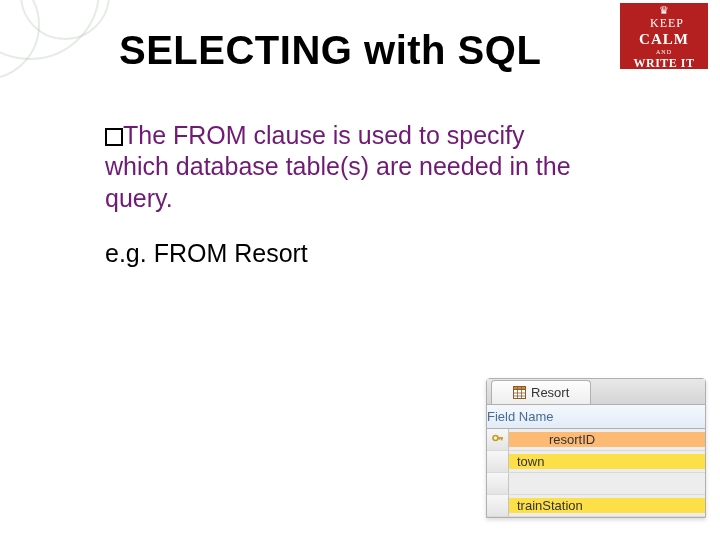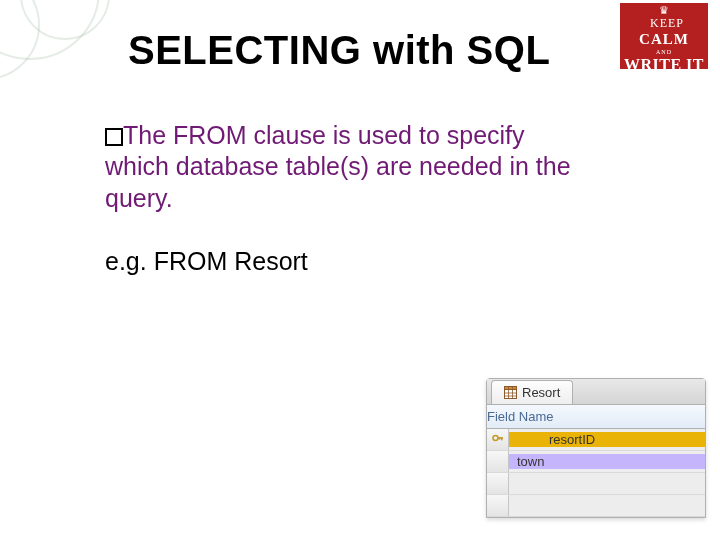--- a/index.html
+++ b/index.html
@@ -18,21 +18,21 @@
     border: 2px solid rgba(150, 180, 150, 0.25);
     border-radius: 50%;
   }
   .c1 { width: 140px; height: 140px; top: -80px; left: -40px; }
   .c2 { width: 110px; height: 110px; top: -30px; left: -70px; }
   .c3 { width: 90px;  height: 90px;  top: -50px; left: 20px; }
 
   .title {
     position: absolute;
     top: 28px;
-    left: 128px;
+    left: 119px;
     font-size: 40px;
     font-weight: bold;
     color: #000;
     letter-spacing: 0.5px;
   }
 
   
   .poster {
     position: absolute;
     top: 3px;
@@ -46,21 +46,21 @@
     overflow: hidden;
   }
   .poster .crown {
     font-size: 11px;
     line-height: 1;
     margin-top: 2px;
   }
   .poster .l1 { font-size: 12px; font-weight: normal; letter-spacing: 1px; margin-left: 6px; }
   .poster .l2 { font-size: 15px; font-weight: bold; letter-spacing: 1px; }
   .poster .and { font-size: 6px; letter-spacing: 1px; margin: 1px 0; }
-  .poster .l3 { font-size: 16px; font-weight: bold; letter-spacing: 0.5px; }
+  .poster .l3 { font-size: 12px; font-weight: bold; letter-spacing: 0.5px; }
   .poster .l4 { font-size: 10px; font-weight: bold; letter-spacing: 1px; }
 
   .body-text {
     position: absolute;
     top: 120px;
     left: 105px;
     width: 480px;
     font-size: 25px;
     color: #701a75;
     line-height: 1.25;
@@ -69,21 +69,21 @@
     display: inline-block;
     width: 18px;
     height: 18px;
     border: 2px solid #000;
     vertical-align: -2px;
     margin-right: 0;
   }
 
   .example {
     position: absolute;
-    top: 247px;
+    top: 239px;
     left: 105px;
     font-size: 25px;
     color: #000;
   }
 
   
   .table-panel {
     position: absolute;
     right: 14px;
     bottom: 22px;
@@ -103,21 +103,21 @@
     padding-left: 4px;
   }
   .table-tab {
     display: flex;
     align-items: center;
     gap: 5px;
     background: linear-gradient(#fdfdfd, #eeeeee);
     border: 1px solid #b0b0b0;
     border-bottom: none;
     border-radius: 4px 4px 0 0;
-    padding: 2px 12px;
+    padding: 2px 21px;
     font-size: 13px;
     color: #333;
     height: 24px;
   }
   .tab-icon {
     width: 13px;
     height: 13px;
     display: inline-block;
   }
   .table-header {
@@ -146,23 +146,23 @@
     align-items: center;
     justify-content: center;
   }
   .key-icon {
     width: 12px;
     height: 12px;
   }
   .field-name {
     padding-left: 8px;
     flex: 1;
-    background: #c4b5fd;
-  }
-  .table-row:nth-child(1) .field-name { background: #eab308; padding-left: 40px; }
+    background: #fde047;
+  }
+  .table-row:nth-child(1) .field-name { background: #fdba74; padding-left: 40px; }
 </style>
 </head>
 <body>
 
 <div class="deco-circle c1"></div>
 <div class="deco-circle c2"></div>
 <div class="deco-circle c3"></div>
 
 <div class="title">SELECTING with SQL</div>
 
@@ -214,15 +214,16 @@
     </div>
     <div class="table-row">
       <div class="row-selector"></div>
       <div class="field-name">town</div>
     </div>
     <div class="table-row">
       <div class="row-selector"></div>
     </div>
     <div class="table-row">
       <div class="row-selector"></div>
+      <div class="field-name">trainStation</div>
     </div>
   </div>
 </div>
 
 </body></html>

